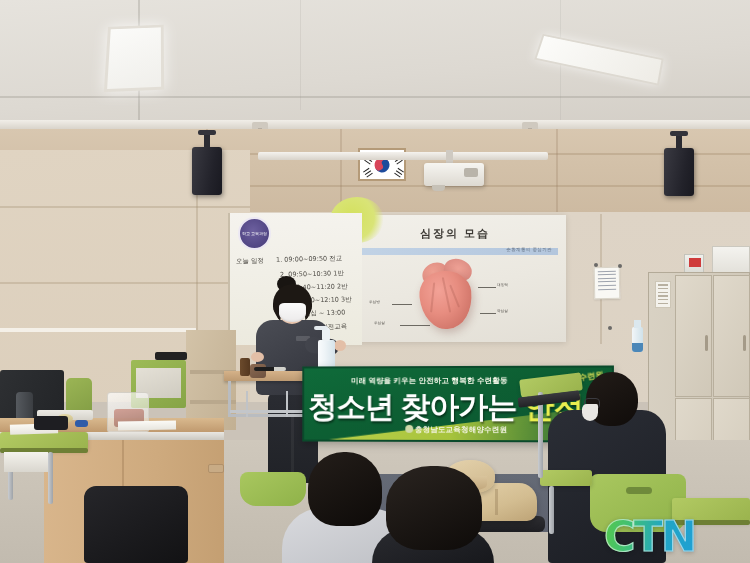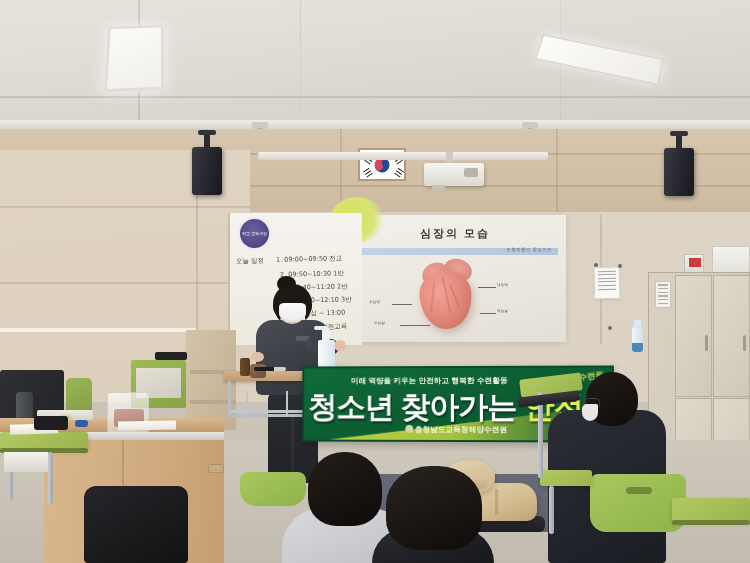--- a/index.html
+++ b/index.html
@@ -727,14 +727,15 @@
     <div class="mani-face"></div>
     <div class="mani-mouth"></div>
   </div>
 
   <div class="stu-body" style="left:282px;top:508px;width:128px;height:55px;background:linear-gradient(160deg,#d9dade,#bfc1c6);border-radius:40px 40px 0 0;"></div>
   <div class="stu-head" style="left:308px;top:452px;width:74px;height:74px;background:linear-gradient(150deg,#241e1a,#0d0a08);border-radius:48% 48% 38% 38%;"></div>
 
   <div class="stu-body" style="left:372px;top:528px;width:122px;height:35px;background:linear-gradient(160deg,#2a2b30,#17181c);border-radius:40px 40px 0 0;"></div>
   <div class="stu-head" style="left:386px;top:466px;width:96px;height:84px;background:linear-gradient(155deg,#2a2420,#0e0b09);border-radius:46% 46% 36% 36%;"></div>
 
+  <div class="ctn-logo">CTN</div>
 
 </div>
 
 </body></html>

